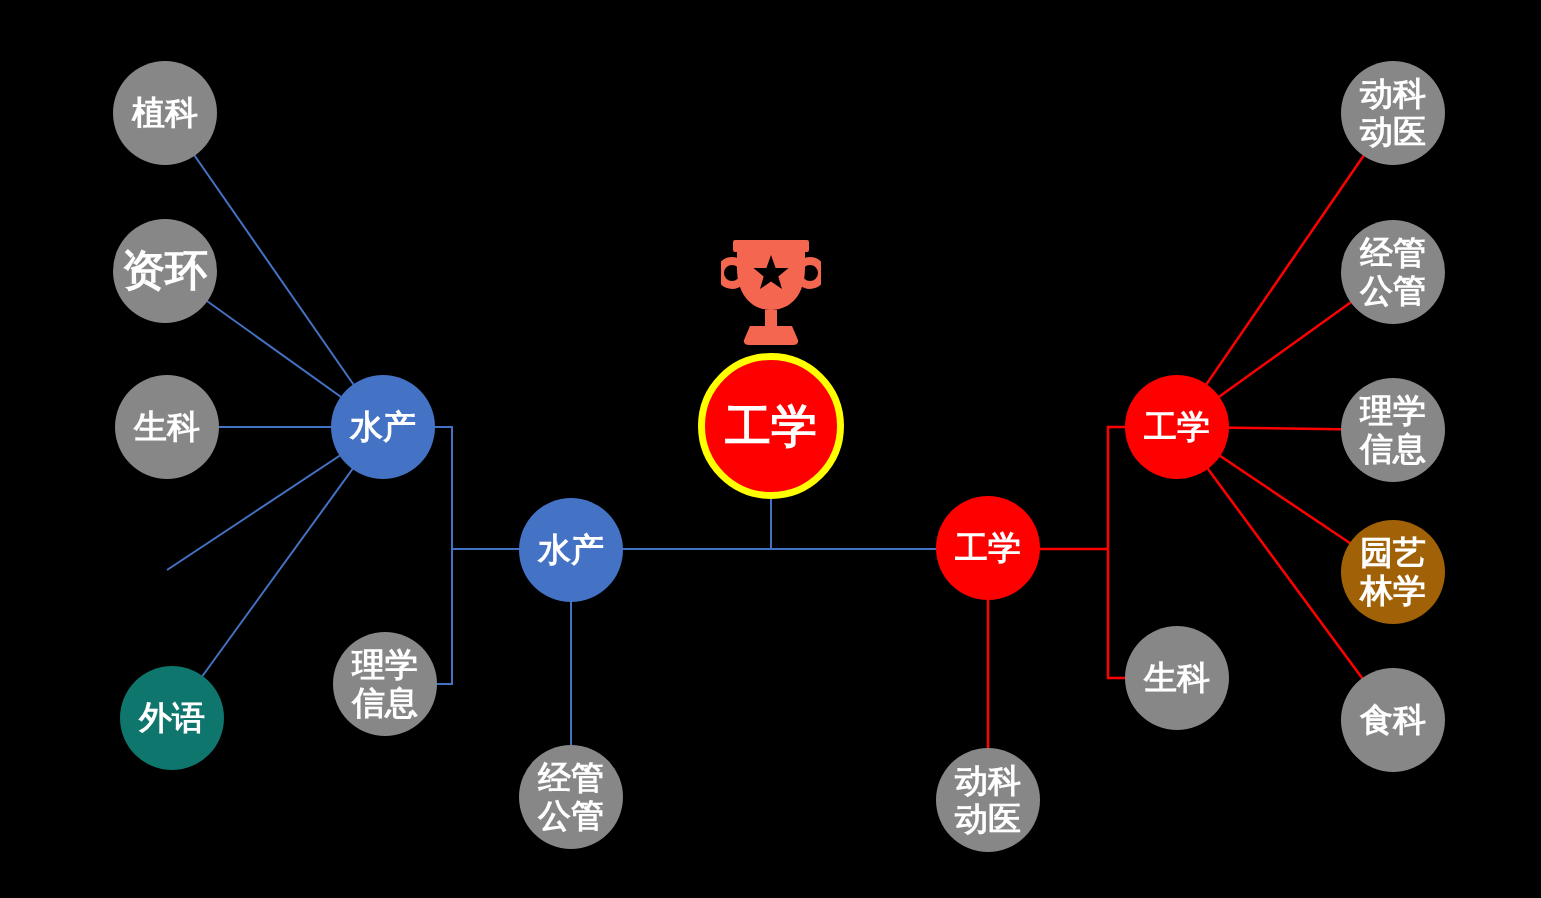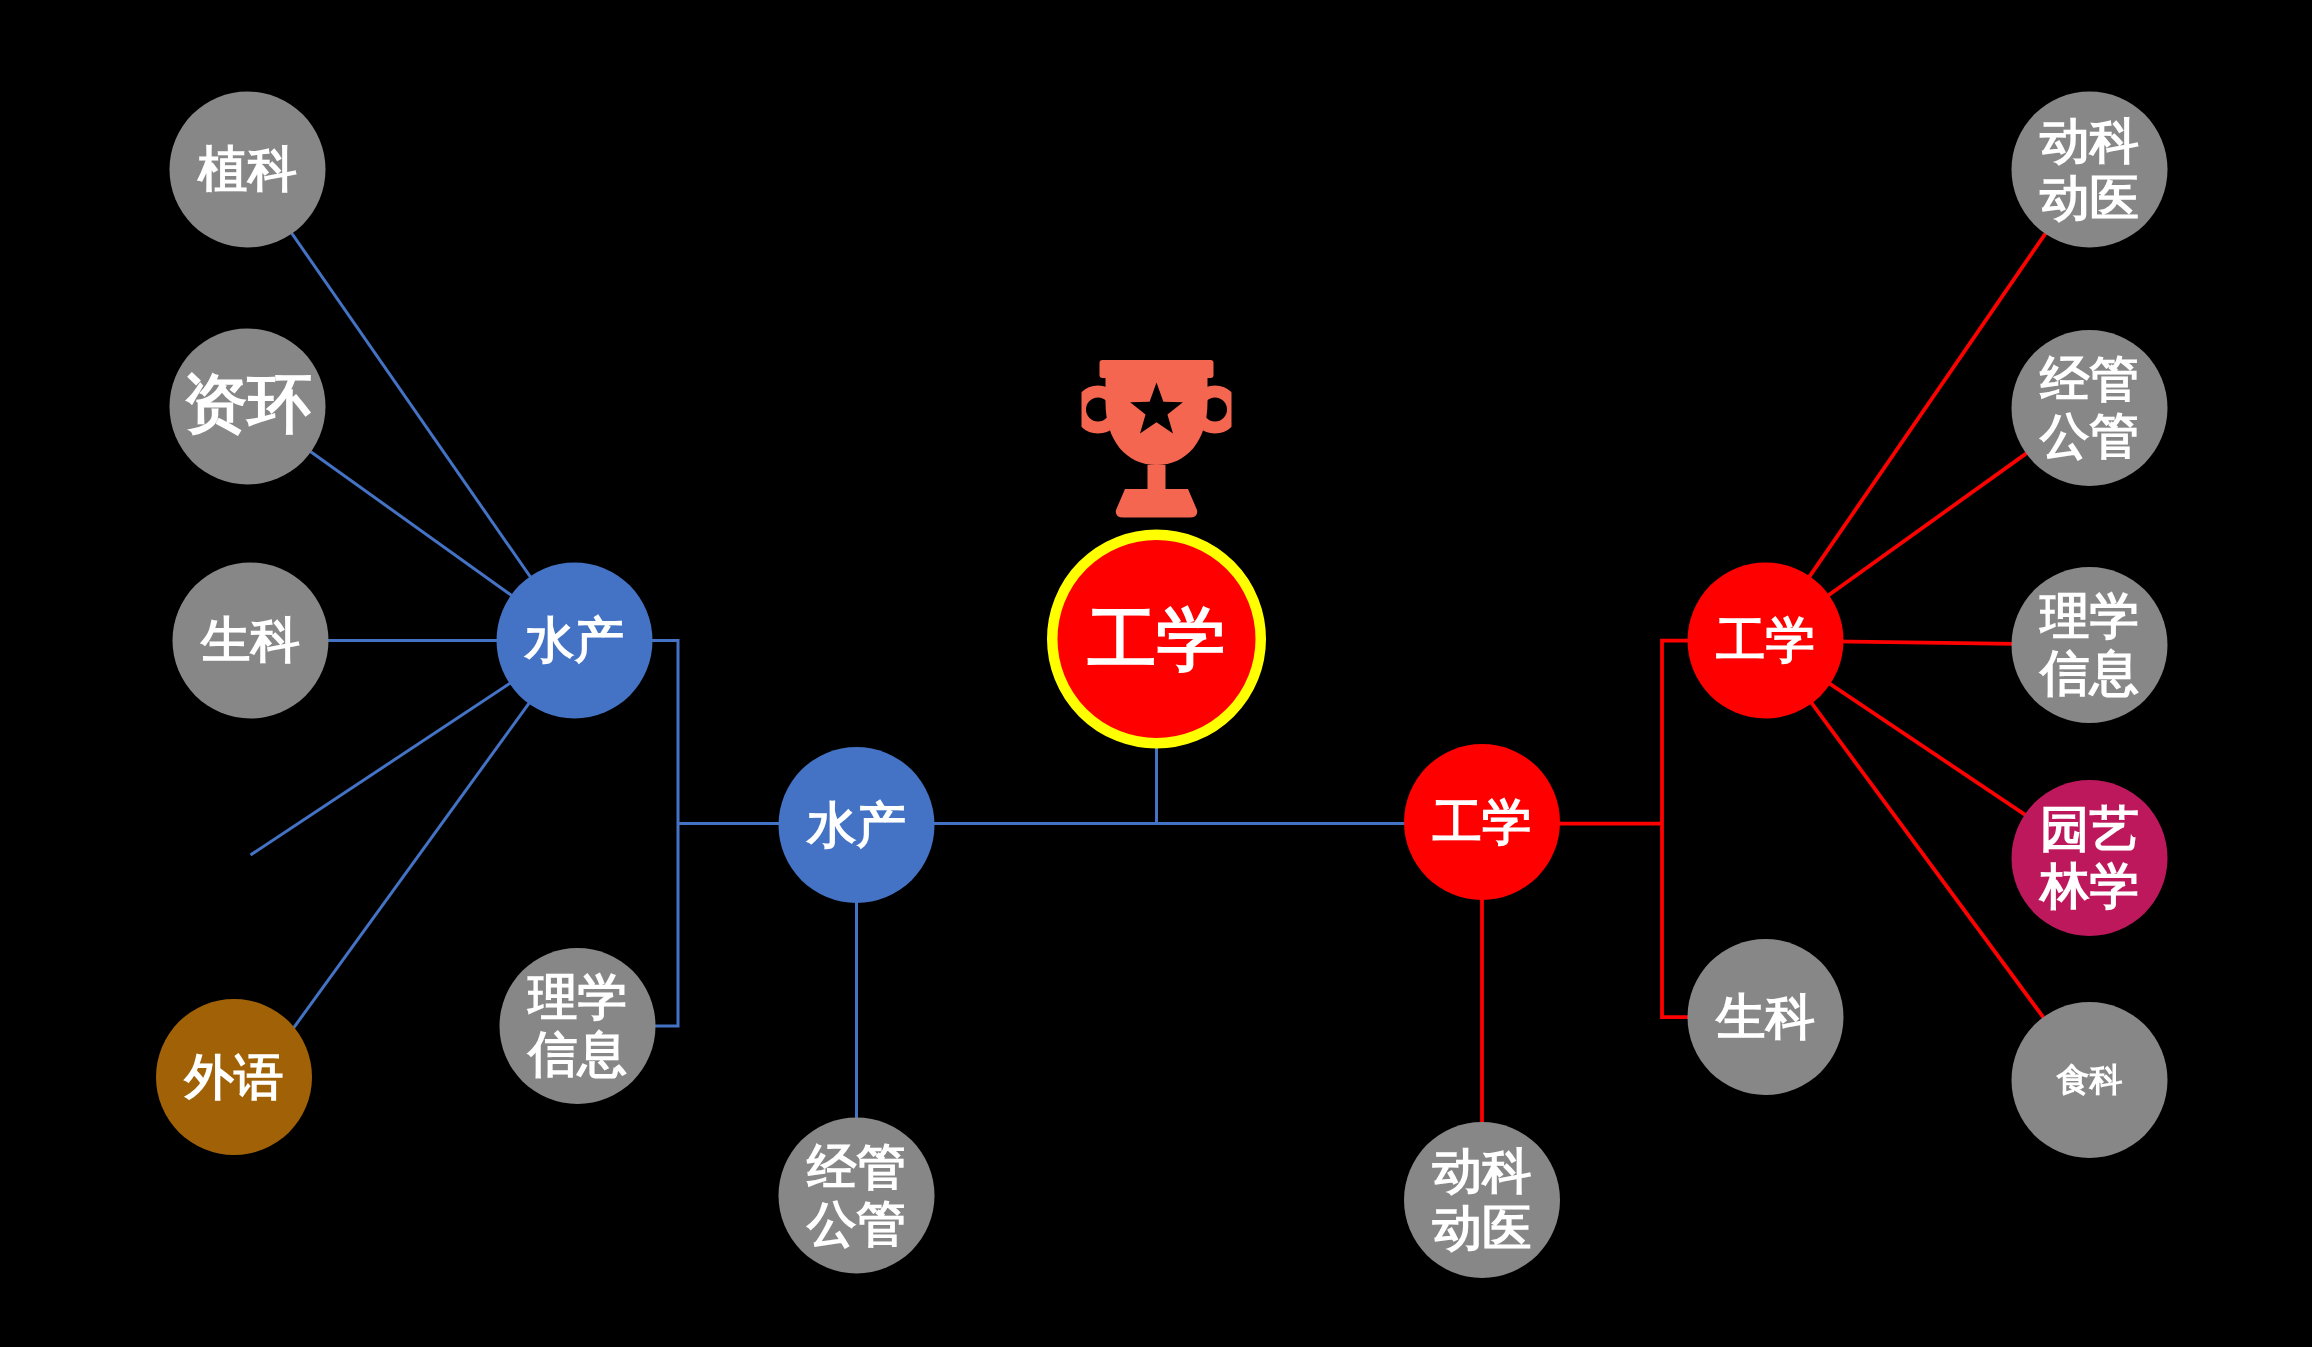--- a/index.html
+++ b/index.html
@@ -68,21 +68,21 @@
   <div id="nodes-layer">
       <div class="node" style="left: 113px; top: 61px; width: 104px; height: 104px; background: rgb(135, 135, 135); color: rgb(255, 255, 255); font-size: 33px;">
         <div class="line">植科</div>
       </div>
       <div class="node" style="left: 113px; top: 219px; width: 104px; height: 104px; background: rgb(135, 135, 135); color: rgb(255, 255, 255); font-size: 43px;">
         <div class="line">资环</div>
       </div>
       <div class="node" style="left: 115px; top: 375px; width: 104px; height: 104px; background: rgb(135, 135, 135); color: rgb(255, 255, 255); font-size: 33px;">
         <div class="line">生科</div>
       </div>
-      <div class="node" style="left: 104px; top: 666px; width: 104px; height: 104px; background: #a16207; color: rgb(255, 255, 255); font-size: 33px;">
+      <div class="node" style="left: 120px; top: 666px; width: 104px; height: 104px; background: #0f766e; color: rgb(255, 255, 255); font-size: 33px;">
         <div class="line">外语</div>
       </div>
       <div class="node" style="left: 331px; top: 375px; width: 104px; height: 104px; background: rgb(68, 114, 196); color: rgb(255, 255, 255); font-size: 33px;">
         <div class="line">水产</div>
       </div>
       <div class="node" style="left: 333px; top: 632px; width: 104px; height: 104px; background: rgb(135, 135, 135); color: rgb(255, 255, 255); font-size: 33px;">
         <div class="line">理学</div>
         <div class="line">信息</div>
       </div>
       <div class="node" style="left: 519px; top: 498px; width: 104px; height: 104px; background: rgb(68, 114, 196); color: rgb(255, 255, 255); font-size: 33px;">
@@ -113,21 +113,21 @@
         <div class="line">动医</div>
       </div>
       <div class="node" style="left: 1341px; top: 220px; width: 104px; height: 104px; background: rgb(135, 135, 135); color: rgb(255, 255, 255); font-size: 33px;">
         <div class="line">经管</div>
         <div class="line">公管</div>
       </div>
       <div class="node" style="left: 1341px; top: 378px; width: 104px; height: 104px; background: rgb(135, 135, 135); color: rgb(255, 255, 255); font-size: 33px;">
         <div class="line">理学</div>
         <div class="line">信息</div>
       </div>
-      <div class="node" style="left: 1341px; top: 520px; width: 104px; height: 104px; background: #be185d; color: rgb(255, 255, 255); font-size: 33px;">
+      <div class="node" style="left: 1341px; top: 520px; width: 104px; height: 104px; background: #a16207; color: rgb(255, 255, 255); font-size: 33px;">
         <div class="line">园艺</div>
         <div class="line">林学</div>
       </div>
-      <div class="node" style="left: 1341px; top: 668px; width: 104px; height: 104px; background: rgb(135, 135, 135); color: rgb(255, 255, 255); font-size: 22px;">
+      <div class="node" style="left: 1341px; top: 668px; width: 104px; height: 104px; background: rgb(135, 135, 135); color: rgb(255, 255, 255); font-size: 33px;">
         <div class="line">食科</div>
       </div>
     </div>
 </div>
 
 </body></html>

